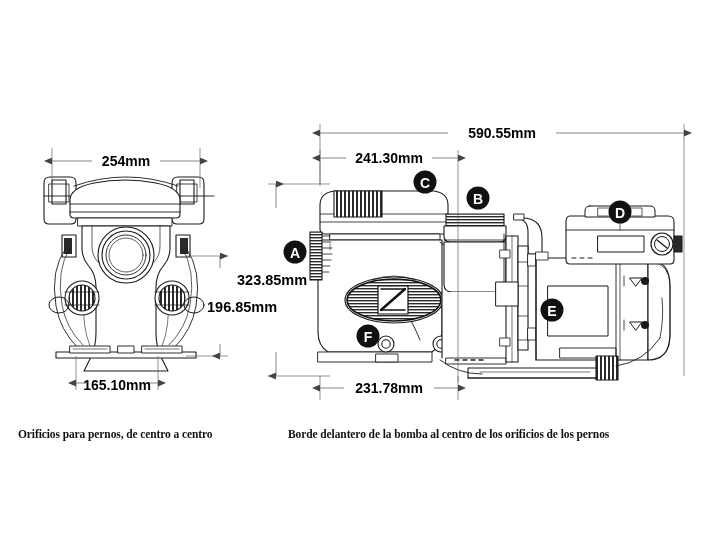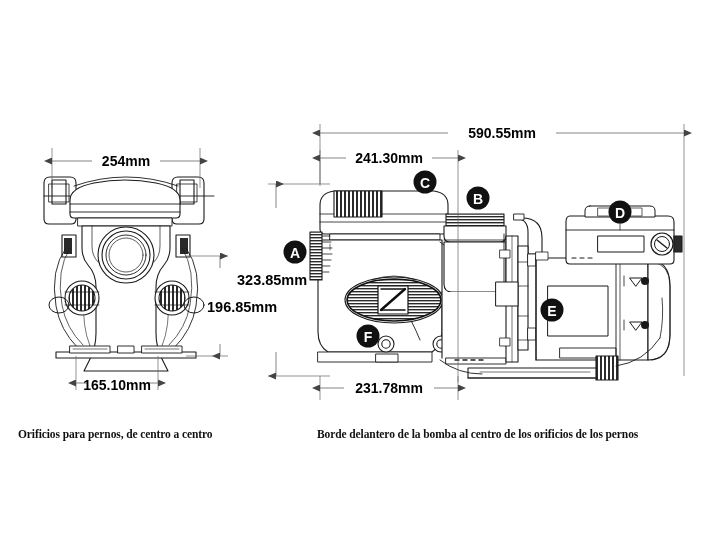--- a/index.html
+++ b/index.html
@@ -29,21 +29,21 @@
     position: absolute;
     font-family: Liberation Serif, serif;
     font-size: 11.5px;
     font-weight: 700;
     color: #111111;
     white-space: nowrap;
     letter-spacing: -0.1px;
     margin-top: 16px;
   }
   #caption-left  { left: 18px;  top: 412px; }
-  #caption-right { left: 317px; top: 412px; }
+  #caption-right { left: 288px; top: 412px; }
 </style>
 </head>
 <body>
 
 <div id="stage">
 
   <svg width="710" height="550" viewBox="0 0 710 550">
 
     <defs>
       <marker id="arrL" markerWidth="9" markerHeight="7" refX="8" refY="3.5" orient="auto" markerUnits="userSpaceOnUse">

